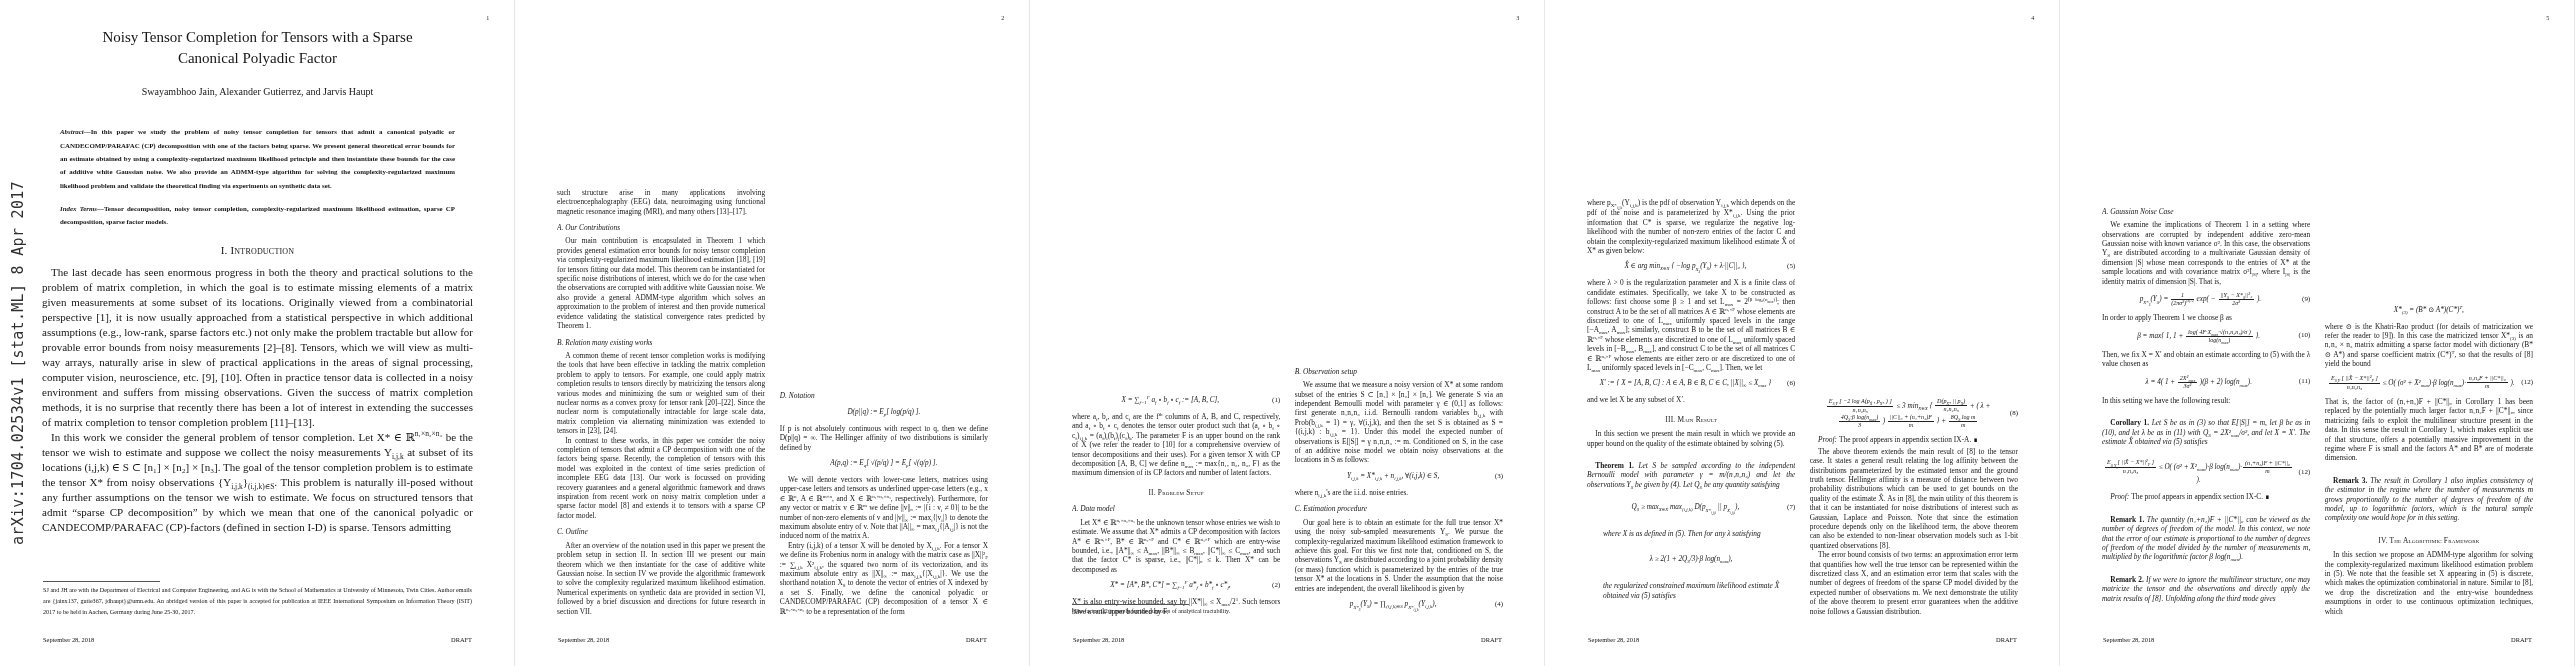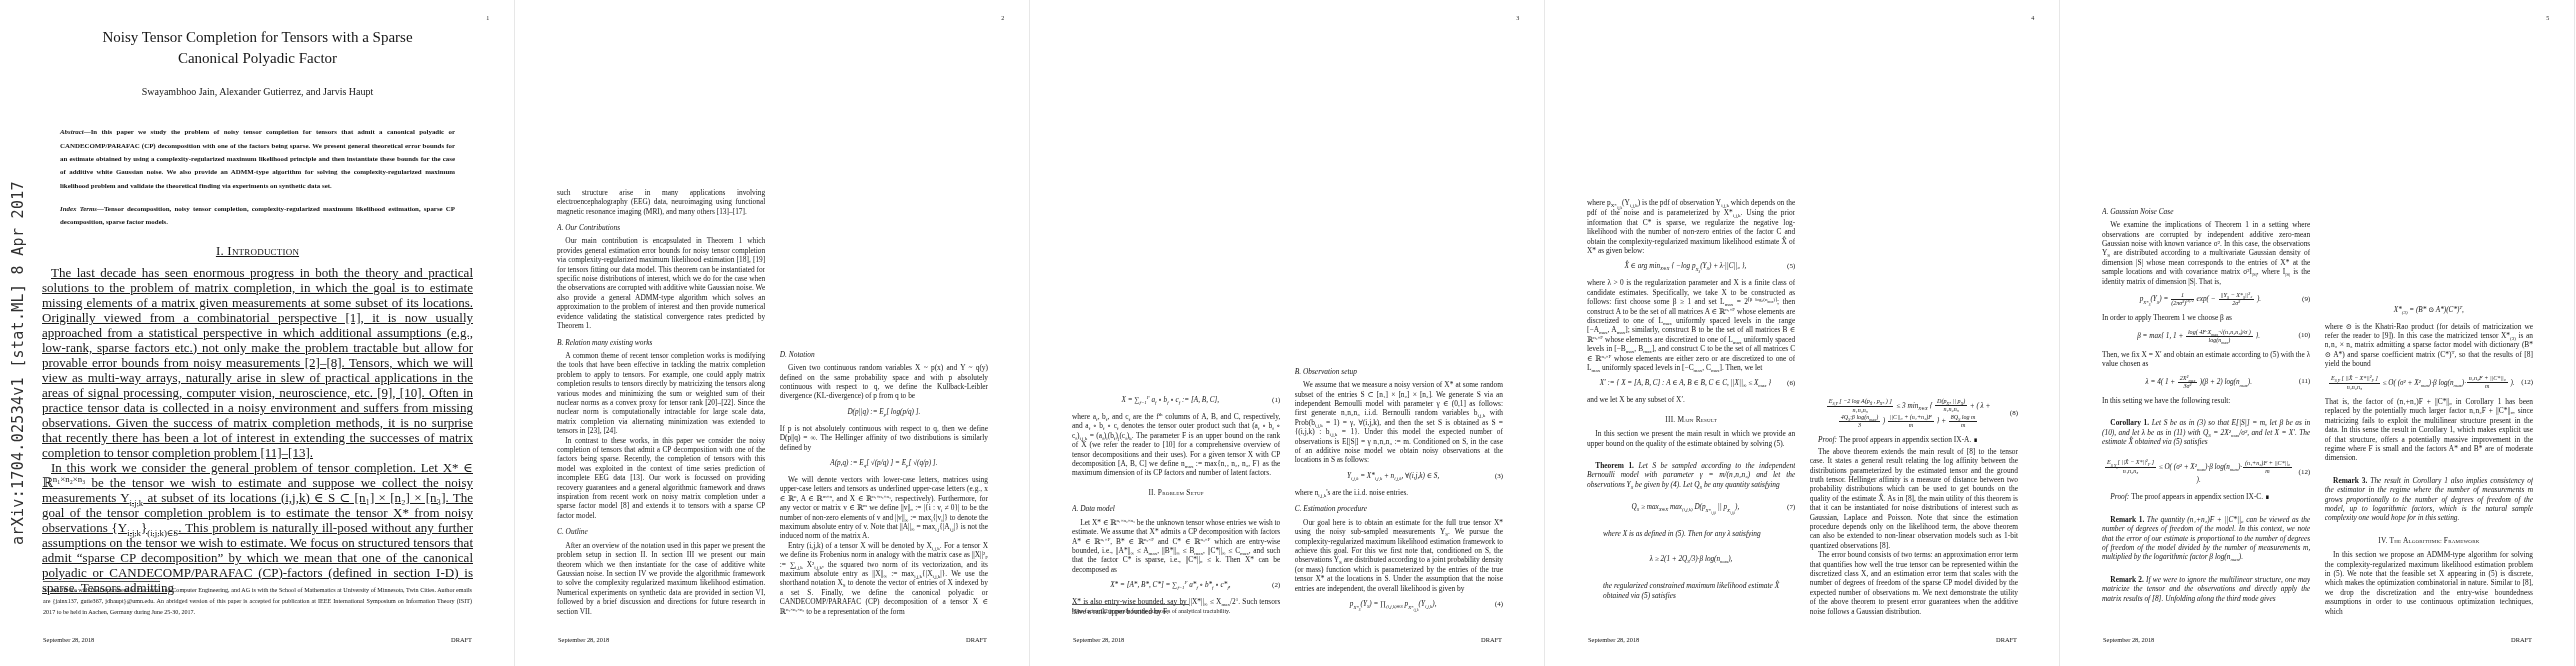--- a/index.html
+++ b/index.html
@@ -25,21 +25,21 @@
     font-family:"DejaVu Sans Mono",monospace;font-size:15px;letter-spacing:0.3px;
     color:#303030;white-space:nowrap;
   }
   .title{padding-top:27px;margin:0 78px;text-align:center;font-size:15px;line-height:1.38;}
   .authors{margin-top:18px;text-align:center;font-size:10px;}
   .abstract{
     margin:28px 60px 0;font-weight:bold;font-size:6.9px;line-height:13.3px;text-align:justify;
   }
   .abstract.idx{margin-top:10px;}
   .ablabel{font-style:italic;}
-  .p1body{margin:14.5px 42px 0;font-size:13px;line-height:15px;text-align:justify;text-decoration:underline;}
+  .p1body{margin:14.5px 42px 0;font-size:11px;line-height:15px;text-align:justify;}
   .p1body .h1s{margin:5.6px 0 6.7px;}
   .p1body .p{text-indent:9px;}
   .fnarea{
     position:absolute;left:43px;right:43px;bottom:49px;
     font-size:6.1px;line-height:11px;text-align:justify;color:#111;
   }
   .fnrule{width:117px;border-top:0.6px solid #555;margin-bottom:3.3px;}
   
   .cols{
     position:absolute;top:31px;left:42px;right:42px;bottom:51px;
@@ -103,21 +103,20 @@
         <div class="h2s">A. Our Contributions</div>
         <div class="p">Our main contribution is encapsulated in Theorem 1 which provides general estimation error bounds for noisy tensor completion via complexity-regularized maximum likelihood estimation [18], [19] for tensors fitting our data model. This theorem can be instantiated for specific noise distributions of interest, which we do for the case when the observations are corrupted with additive white Gaussian noise. We also provide a general ADMM-type algorithm which solves an approximation to the problem of interest and then provide numerical evidence validating the statistical convergence rates predicted by Theorem 1.</div>
         <div class="h2s">B. Relation many existing works</div>
         <div class="p">A common theme of recent tensor completion works is modifying the tools that have been effective in tackling the matrix completion problem to apply to tensors. For example, one could apply matrix completion results to tensors directly by matricizing the tensors along various modes and minimizing the sum or weighted sum of their nuclear norms as a convex proxy for tensor rank [20]–[22]. Since the nuclear norm is computationally intractable for large scale data, matrix completion via alternating minimization was extended to tensors in [23], [24].</div>
         <div class="p">In contrast to these works, in this paper we consider the noisy completion of tensors that admit a CP decomposition with one of the factors being sparse. Recently, the completion of tensors with this model was exploited in the context of time series prediction of incomplete EEG data [13]. Our work is focussed on providing recovery guarantees and a general algorithmic framework and draws inspiration from recent work on noisy matrix completion under a sparse factor model [8] and extends it to tensors with a sparse CP factor model.</div>
         <div class="h2s">C. Outline</div>
         <div class="p">After an overview of the notation used in this paper we present the problem setup in section II. In section III we present our main theorem which we then instantiate for the case of additive white Gaussian noise. In section IV we provide the algorithmic framework to solve the complexity regularized maximum likelihood estimation. Numerical experiments on synthetic data are provided in section VI, followed by a brief discussion and directions for future research in section VII.</div>
       </div>
     <div class="col">
         <div class="h2s">D. Notation</div>
-        <div class="p">Given two continuous random variables X ~ p(x) and Y ~ q(y) defined on the same probability space and with p absolutely continuous with respect to q, we define the Kullback-Leibler divergence (KL-divergence) of p from q to be</div>
         <div class="eqrow">
           <div class="eqbody">D(p||q) := E<sub>p</sub>[ log(p/q) ].</div>
         </div>
         <div class="pc">If p is not absolutely continuous with respect to q, then we define D(p||q) = ∞. The Hellinger affinity of two distributions is similarly defined by</div>
         <div class="eqrow">
           <div class="eqbody">A(p,q) := E<sub>q</sub>[ √(p/q) ] = E<sub>p</sub>[ √(q/p) ].</div>
         </div>
         <div class="p">We will denote vectors with lower-case letters, matrices using upper-case letters and tensors as underlined upper-case letters (e.g., x ∈ ℝ<sup>n</sup>, A ∈ ℝ<sup>m×n</sup>, and X ∈ ℝ<sup>n₁×n₂×n₃</sup>, respectively). Furthermore, for any vector or matrix v ∈ ℝ<sup>m</sup> we define ||v||₀ := |{i : v<sub>i</sub> ≠ 0}| to be the number of non-zero elements of v and ||v||<sub>∞</sub> := max<sub>i</sub>{|v<sub>i</sub>|} to denote the maximum absolute entry of v. Note that ||A||<sub>∞</sub> = max<sub>i,j</sub>{|A<sub>i,j</sub>|} is not the induced norm of the matrix A.</div>
         <div class="p">Entry (i,j,k) of a tensor X will be denoted by X<sub>i,j,k</sub>. For a tensor X we define its Frobenius norm in analogy with the matrix case as ||X||²<sub>F</sub> := ∑<sub>i,j,k</sub> X²<sub>i,j,k</sub>, the squared two norm of its vectorization, and its maximum absolute entry as ||X||<sub>∞</sub> := max<sub>i,j,k</sub>{|X<sub>i,j,k</sub>|}. We use the shorthand notation X<sub>S</sub> to denote the vector of entries of X indexed by a set S. Finally, we define the canonical polyadic or CANDECOMP/PARAFAC (CP) decomposition of a tensor X ∈ ℝ<sup>n₁×n₂×n₃</sup> to be a representation of the form</div>
       </div>

